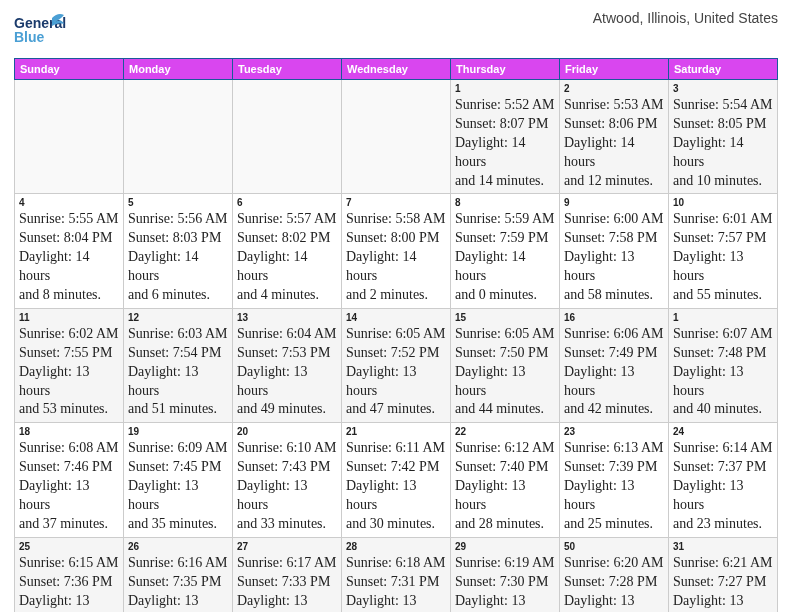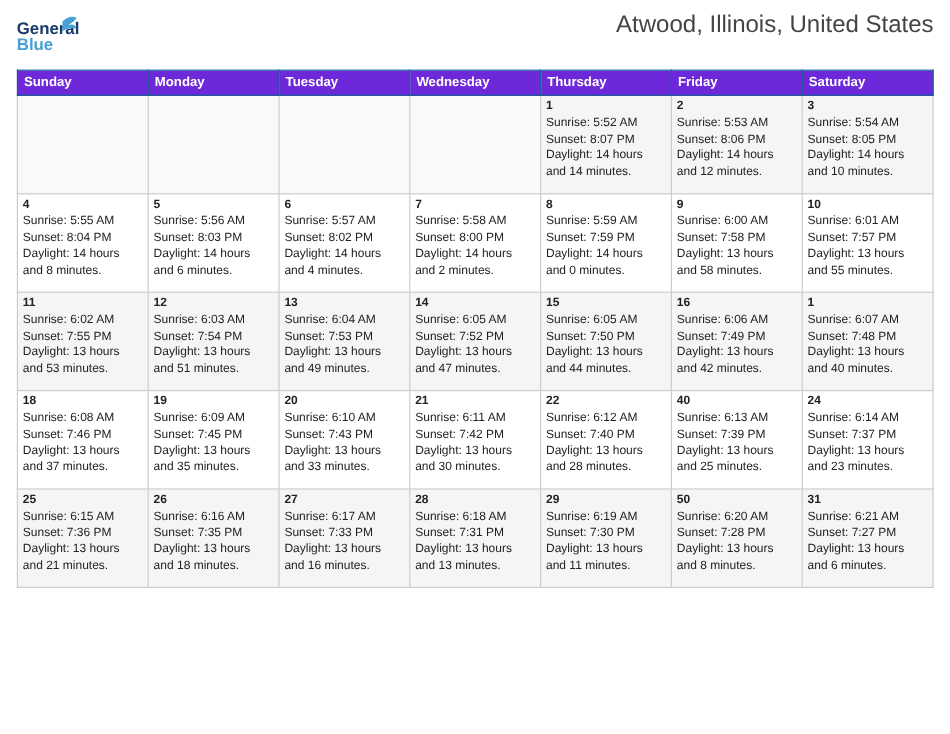--- a/index.html
+++ b/index.html
@@ -23,30 +23,30 @@
     }
     .title-block {
       text-align: right;
     }
     .main-title {
       font-size: 32px;
       font-weight: bold;
       color: #222;
     }
     .subtitle {
-      font-size: 20px;
+      font-size: 14px;
       color: #444;
     }
     .calendar {
       width: 100%;
       border-collapse: collapse;
       font-size: 9.5px;
     }
     .calendar thead th {
-      background-color: #6d28d9;
+      background-color: #d946ef;
       color: #fff;
       padding: 4px 5px;
       font-size: 11px;
       font-weight: bold;
       text-align: left;
       border: 1px solid #1a5a9a;
     }
     .calendar tbody td {
       width: calc(100%/7);
       vertical-align: top;
@@ -63,23 +63,24 @@
     .calendar tbody tr:nth-child(even) td {
       background: #fff;
     }
     .day-num {
       font-weight: bold;
       font-size: 10px;
       margin-bottom: 2px;
       display: block;
     }
     .day-info {
-      font-size: 10px;
+      font-size: 14px;
       line-height: 1.35;
       color: #222;
+      font-family: Liberation Serif, serif;
     }
     .empty-cell {
       background: #f9f9f9 !important;
     }
     
     .logo-container {
       display: flex;
       align-items: center;
       gap: 0px;
     }
@@ -212,21 +213,21 @@
           </td>
           <td>
             <span class="day-num">21</span>
             <div class="day-info">Sunrise: 6:11 AM<br>Sunset: 7:42 PM<br>Daylight: 13 hours<br>and 30 minutes.</div>
           </td>
           <td>
             <span class="day-num">22</span>
             <div class="day-info">Sunrise: 6:12 AM<br>Sunset: 7:40 PM<br>Daylight: 13 hours<br>and 28 minutes.</div>
           </td>
           <td>
-            <span class="day-num">40</span>
+            <span class="day-num">23</span>
             <div class="day-info">Sunrise: 6:13 AM<br>Sunset: 7:39 PM<br>Daylight: 13 hours<br>and 25 minutes.</div>
           </td>
           <td>
             <span class="day-num">24</span>
             <div class="day-info">Sunrise: 6:14 AM<br>Sunset: 7:37 PM<br>Daylight: 13 hours<br>and 23 minutes.</div>
           </td>
         </tr>
         <tr>
           <td>
             <span class="day-num">25</span>

